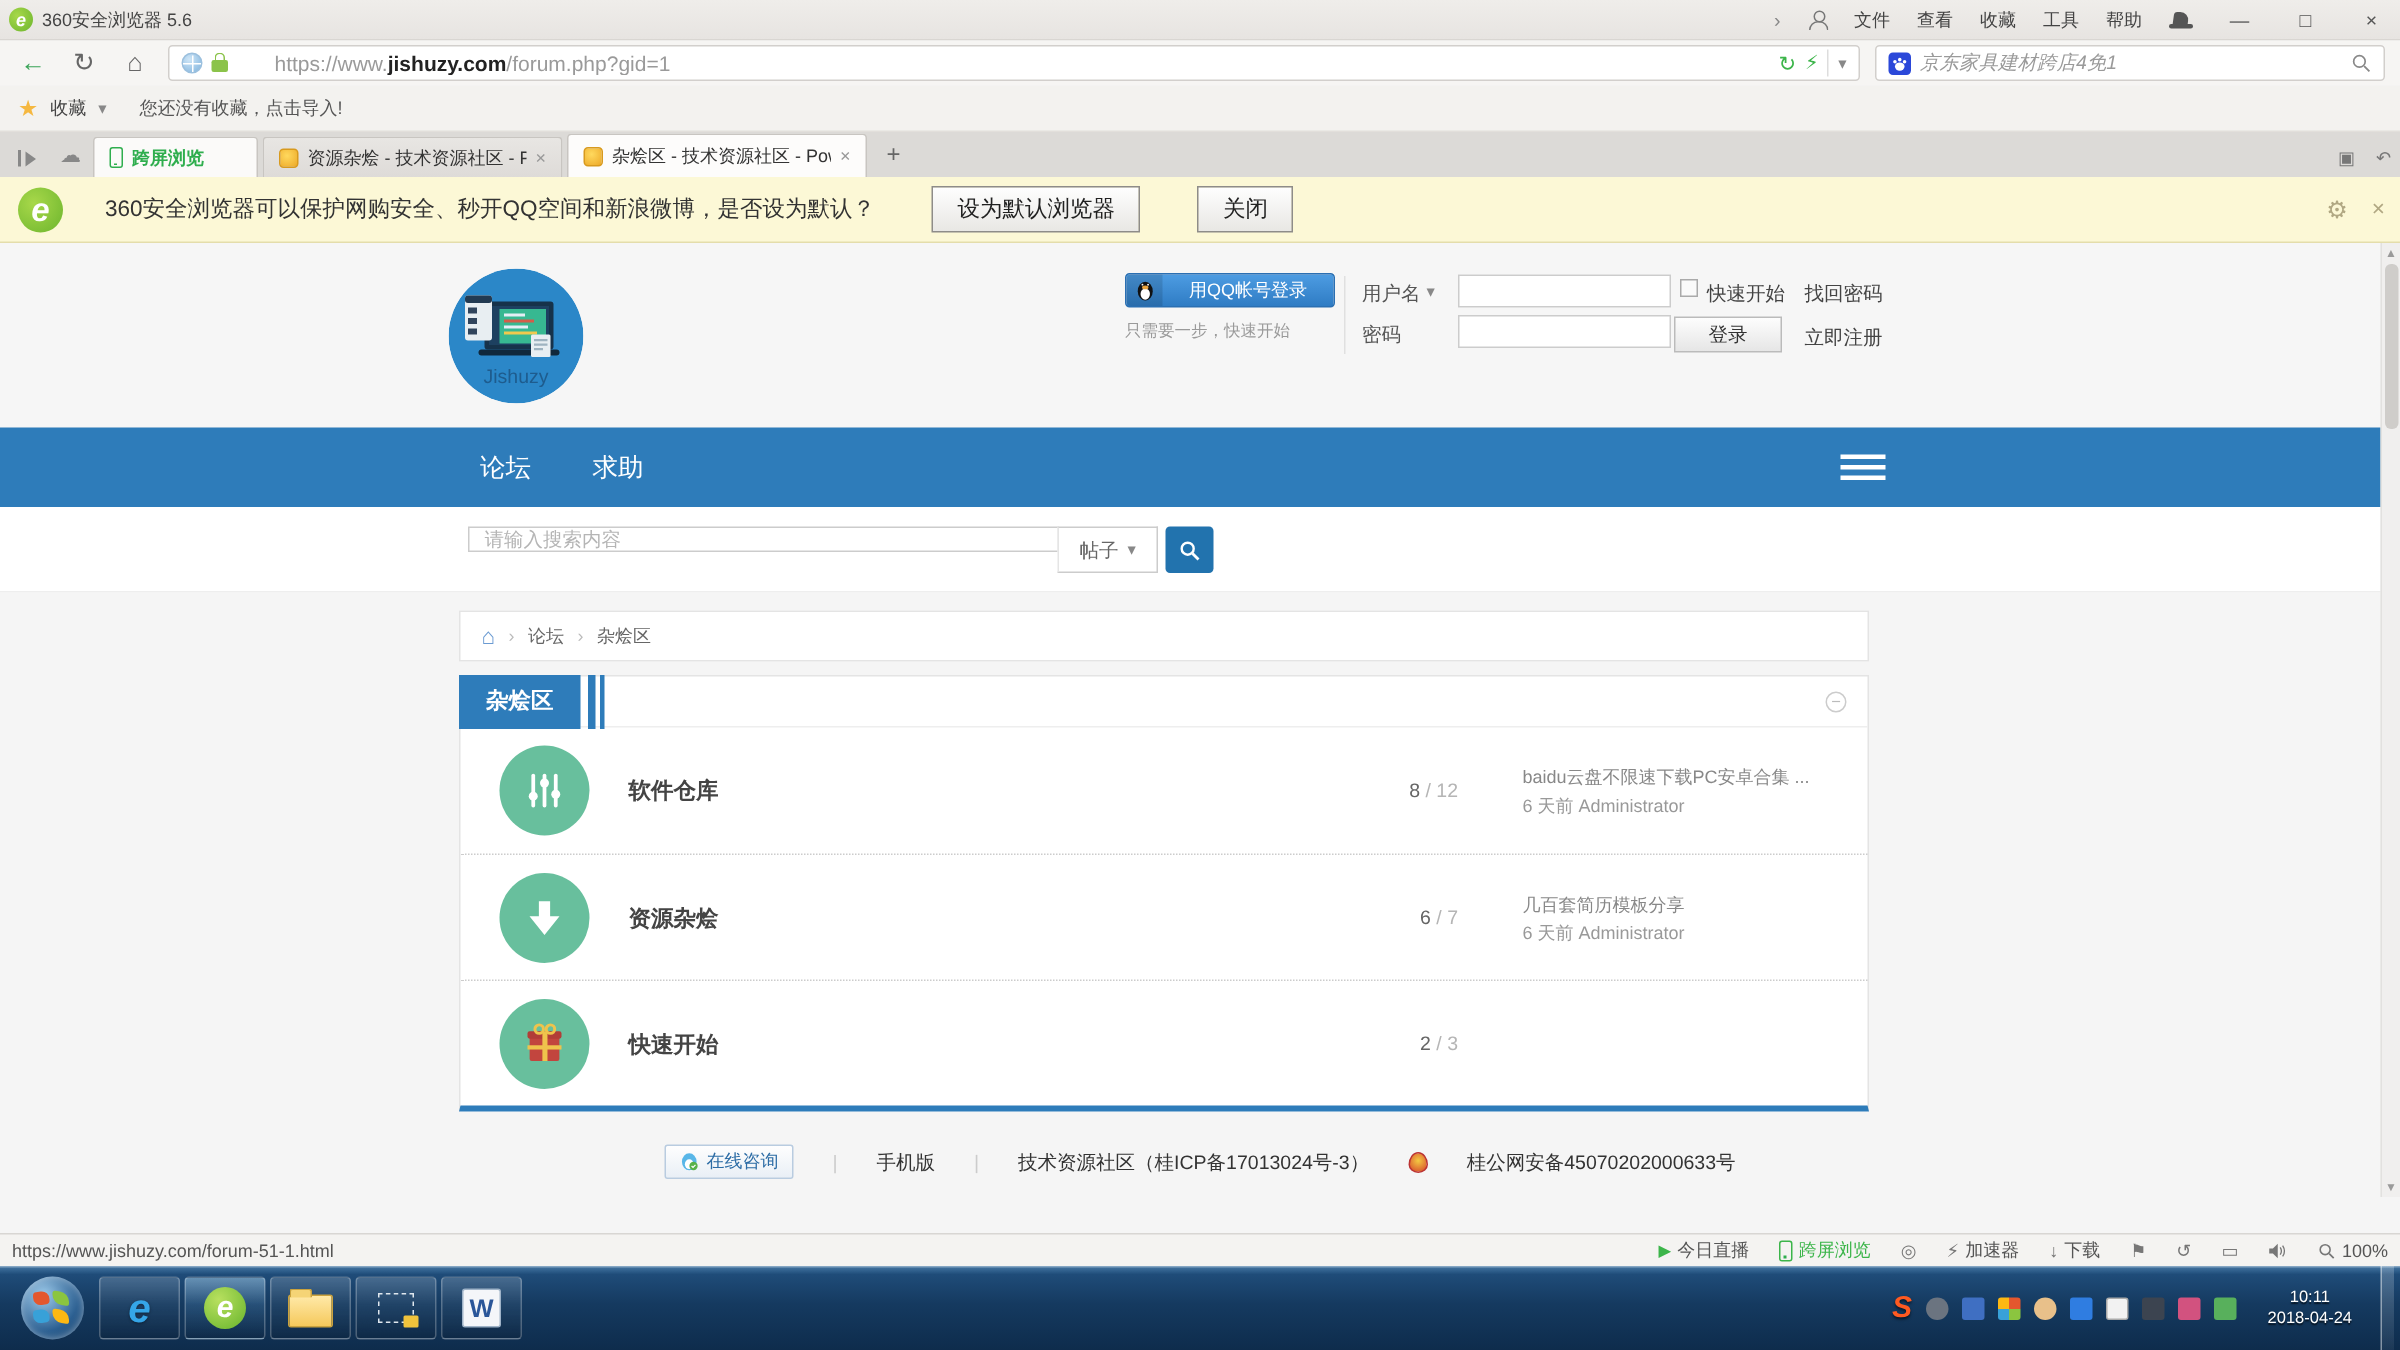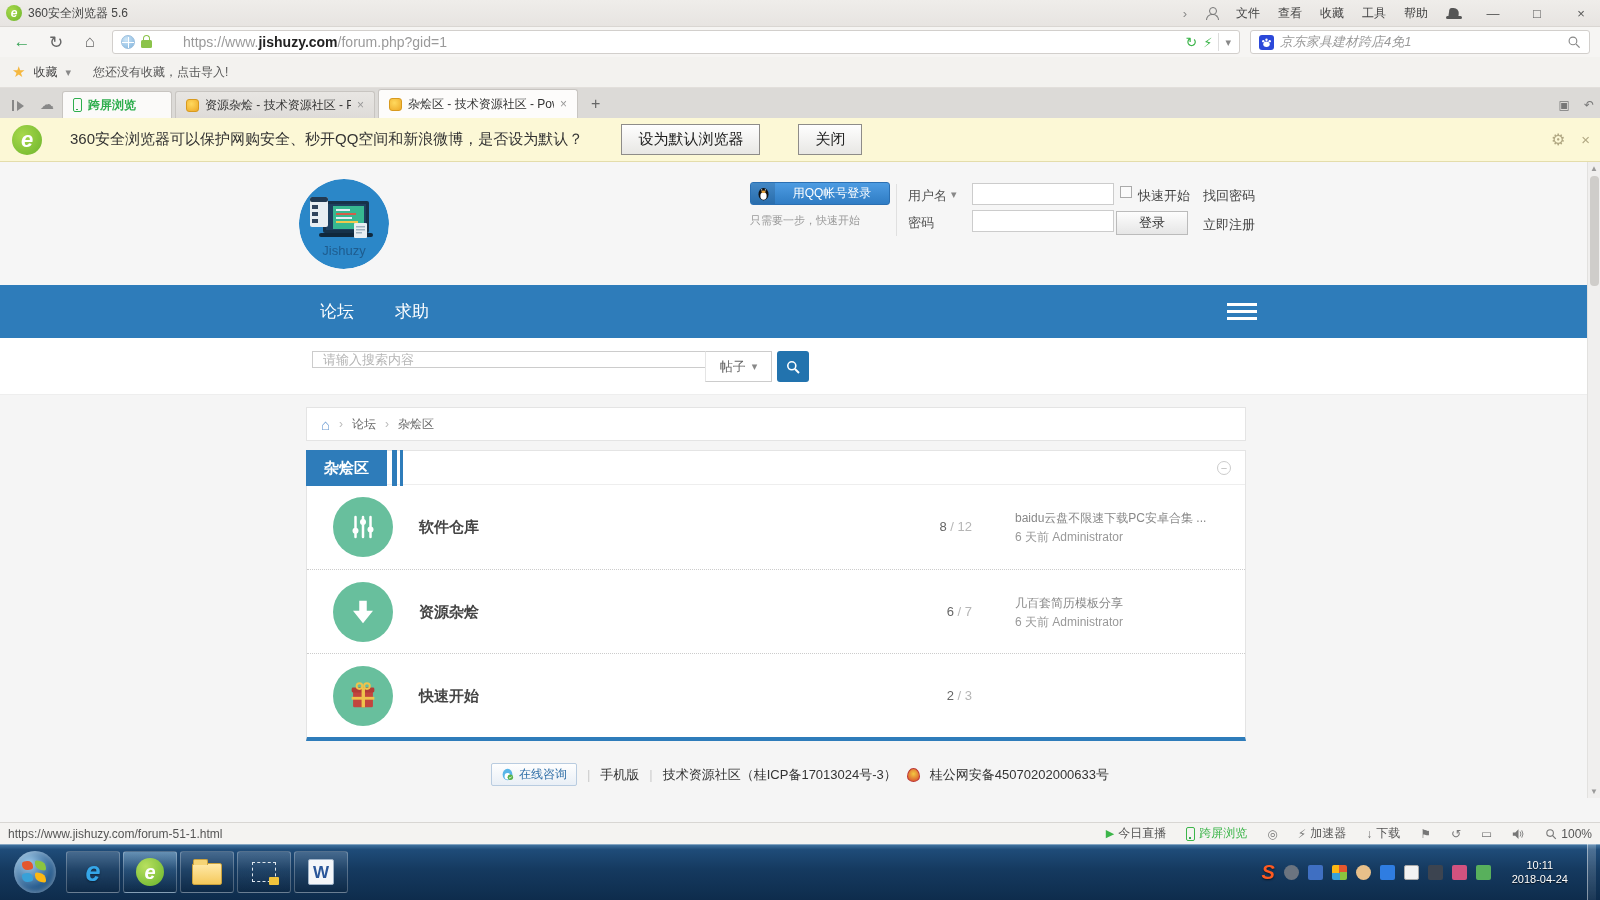--- a/index.html
+++ b/index.html
@@ -111,21 +111,21 @@
   .frow { height:84px; position:relative; }
   .frow + .frow { border-top:1px dotted #ccc; }
   .f-ico { position:absolute; left:26px; top:12px; width:60px; height:60px; border-radius:50%; background:#68bf9d; display:flex; align-items:center; justify-content:center; }
   .f-name { position:absolute; left:112px; top:33px; font-size:15px; font-weight:bold; color:#444; }
   .f-stats { position:absolute; left:600px; top:34px; width:65px; text-align:right; font-size:13px; color:#b5b5b5; }
   .f-stats b { color:#666; font-weight:normal; }
   .f-last { position:absolute; left:708px; top:24px; width:225px; font-size:12px; line-height:19px; }
   .f-last .lt { color:#888; white-space:nowrap; overflow:hidden; display:block; }
   .f-last .lm { color:#999; display:block; }
 
-  .site-footer { position:absolute; left:0; top:368px; width:100%; display:flex; justify-content:center; align-items:center; gap:10px; font-size:13px; color:#333; }
+  .site-footer { position:absolute; left:0; top:368px; width:100%; display:flex; justify-content:center; align-items:center; gap:26px; font-size:13px; color:#333; }
   .ol-badge { display:flex; align-items:center; gap:5px; padding:2px 9px; background:linear-gradient(#fefefe,#e9eff6); border:1px solid #b9cce0; border-radius:2px; color:#2c6ca5; font-size:12px; }
   .ft-sep { color:#ccc; }
   .police-ico { width:13px; height:14px; background:radial-gradient(circle at 50% 40%, #f3c942, #d6452b); border-radius:50% 50% 50% 50%/60% 60% 40% 40%; border:1px solid #b33; }
 
   .page-scroll { position:absolute; right:0; top:0; width:13px; height:100%; background:#f0efee; border-left:1px solid #e2e1df; }
   .page-scroll .thumb { position:absolute; top:14px; left:2px; width:9px; height:110px; background:#cfcdca; border-radius:4px; }
   .page-scroll .arr { position:absolute; left:2px; font-size:8px; color:#9a9a9a; }
 
   
   .statusbar { height:22px; background:#f4f3f1; border-top:1px solid #d8d6d3; display:flex; align-items:center; padding:0 8px; gap:22px; font-size:12px; color:#555; flex:0 0 22px;margin-top:24px; }

